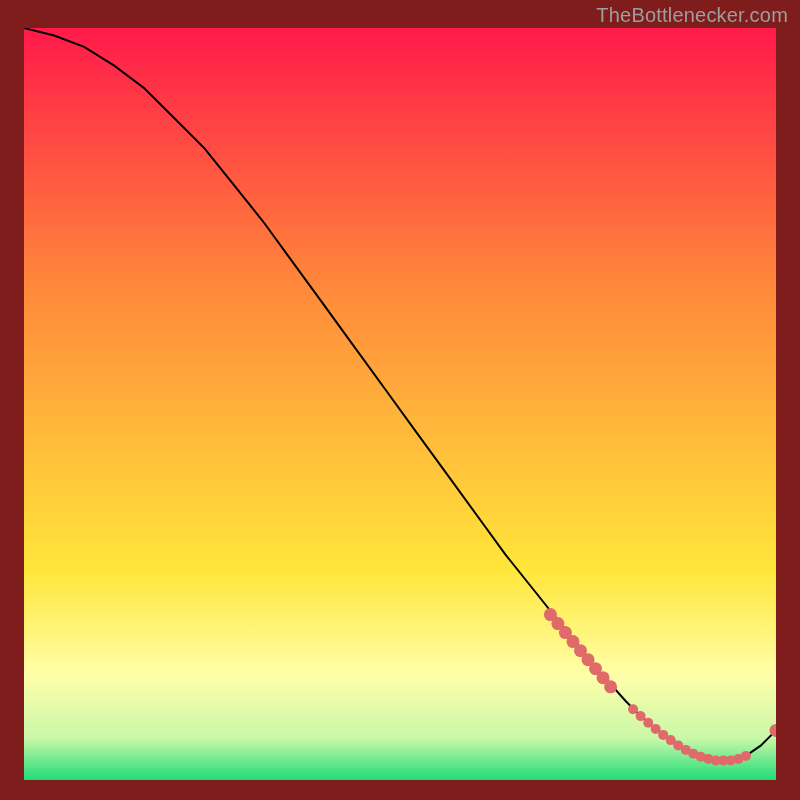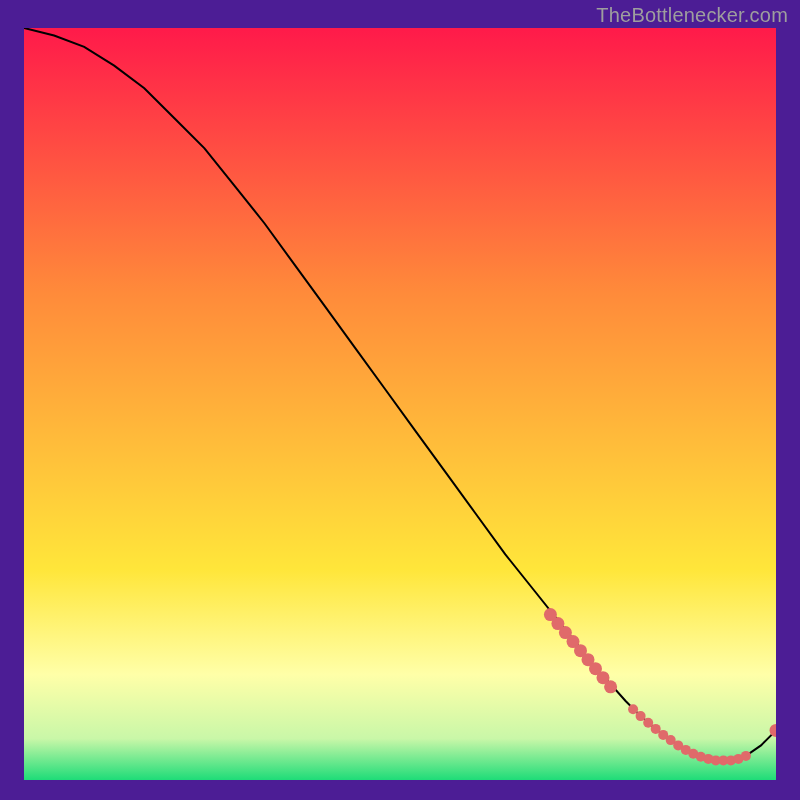--- a/index.html
+++ b/index.html
@@ -1,18 +1,18 @@
 <!DOCTYPE html>
 <html><head>
 <meta charset="utf-8">
 <style>
   * { margin: 0; padding: 0; box-sizing: border-box; }
   html, body { width: 800px; height: 800px; overflow: hidden; }
   body { position: relative; background: #000; font-family: Arial, Helvetica, sans-serif; }
-  .frame { position: absolute; inset: 0; background: #4c1d95; text-decoration: underline; }
+  .frame { position: absolute; inset: 0; background: #7f1d1d; text-decoration: underline; }
   .attribution {
     position: absolute;
     top: 4px;
     right: 12px;
     color: #9e9e9e;
     font-size: 20px;
     font-weight: 400;
     letter-spacing: 0.2px;
   }
   .plot {

